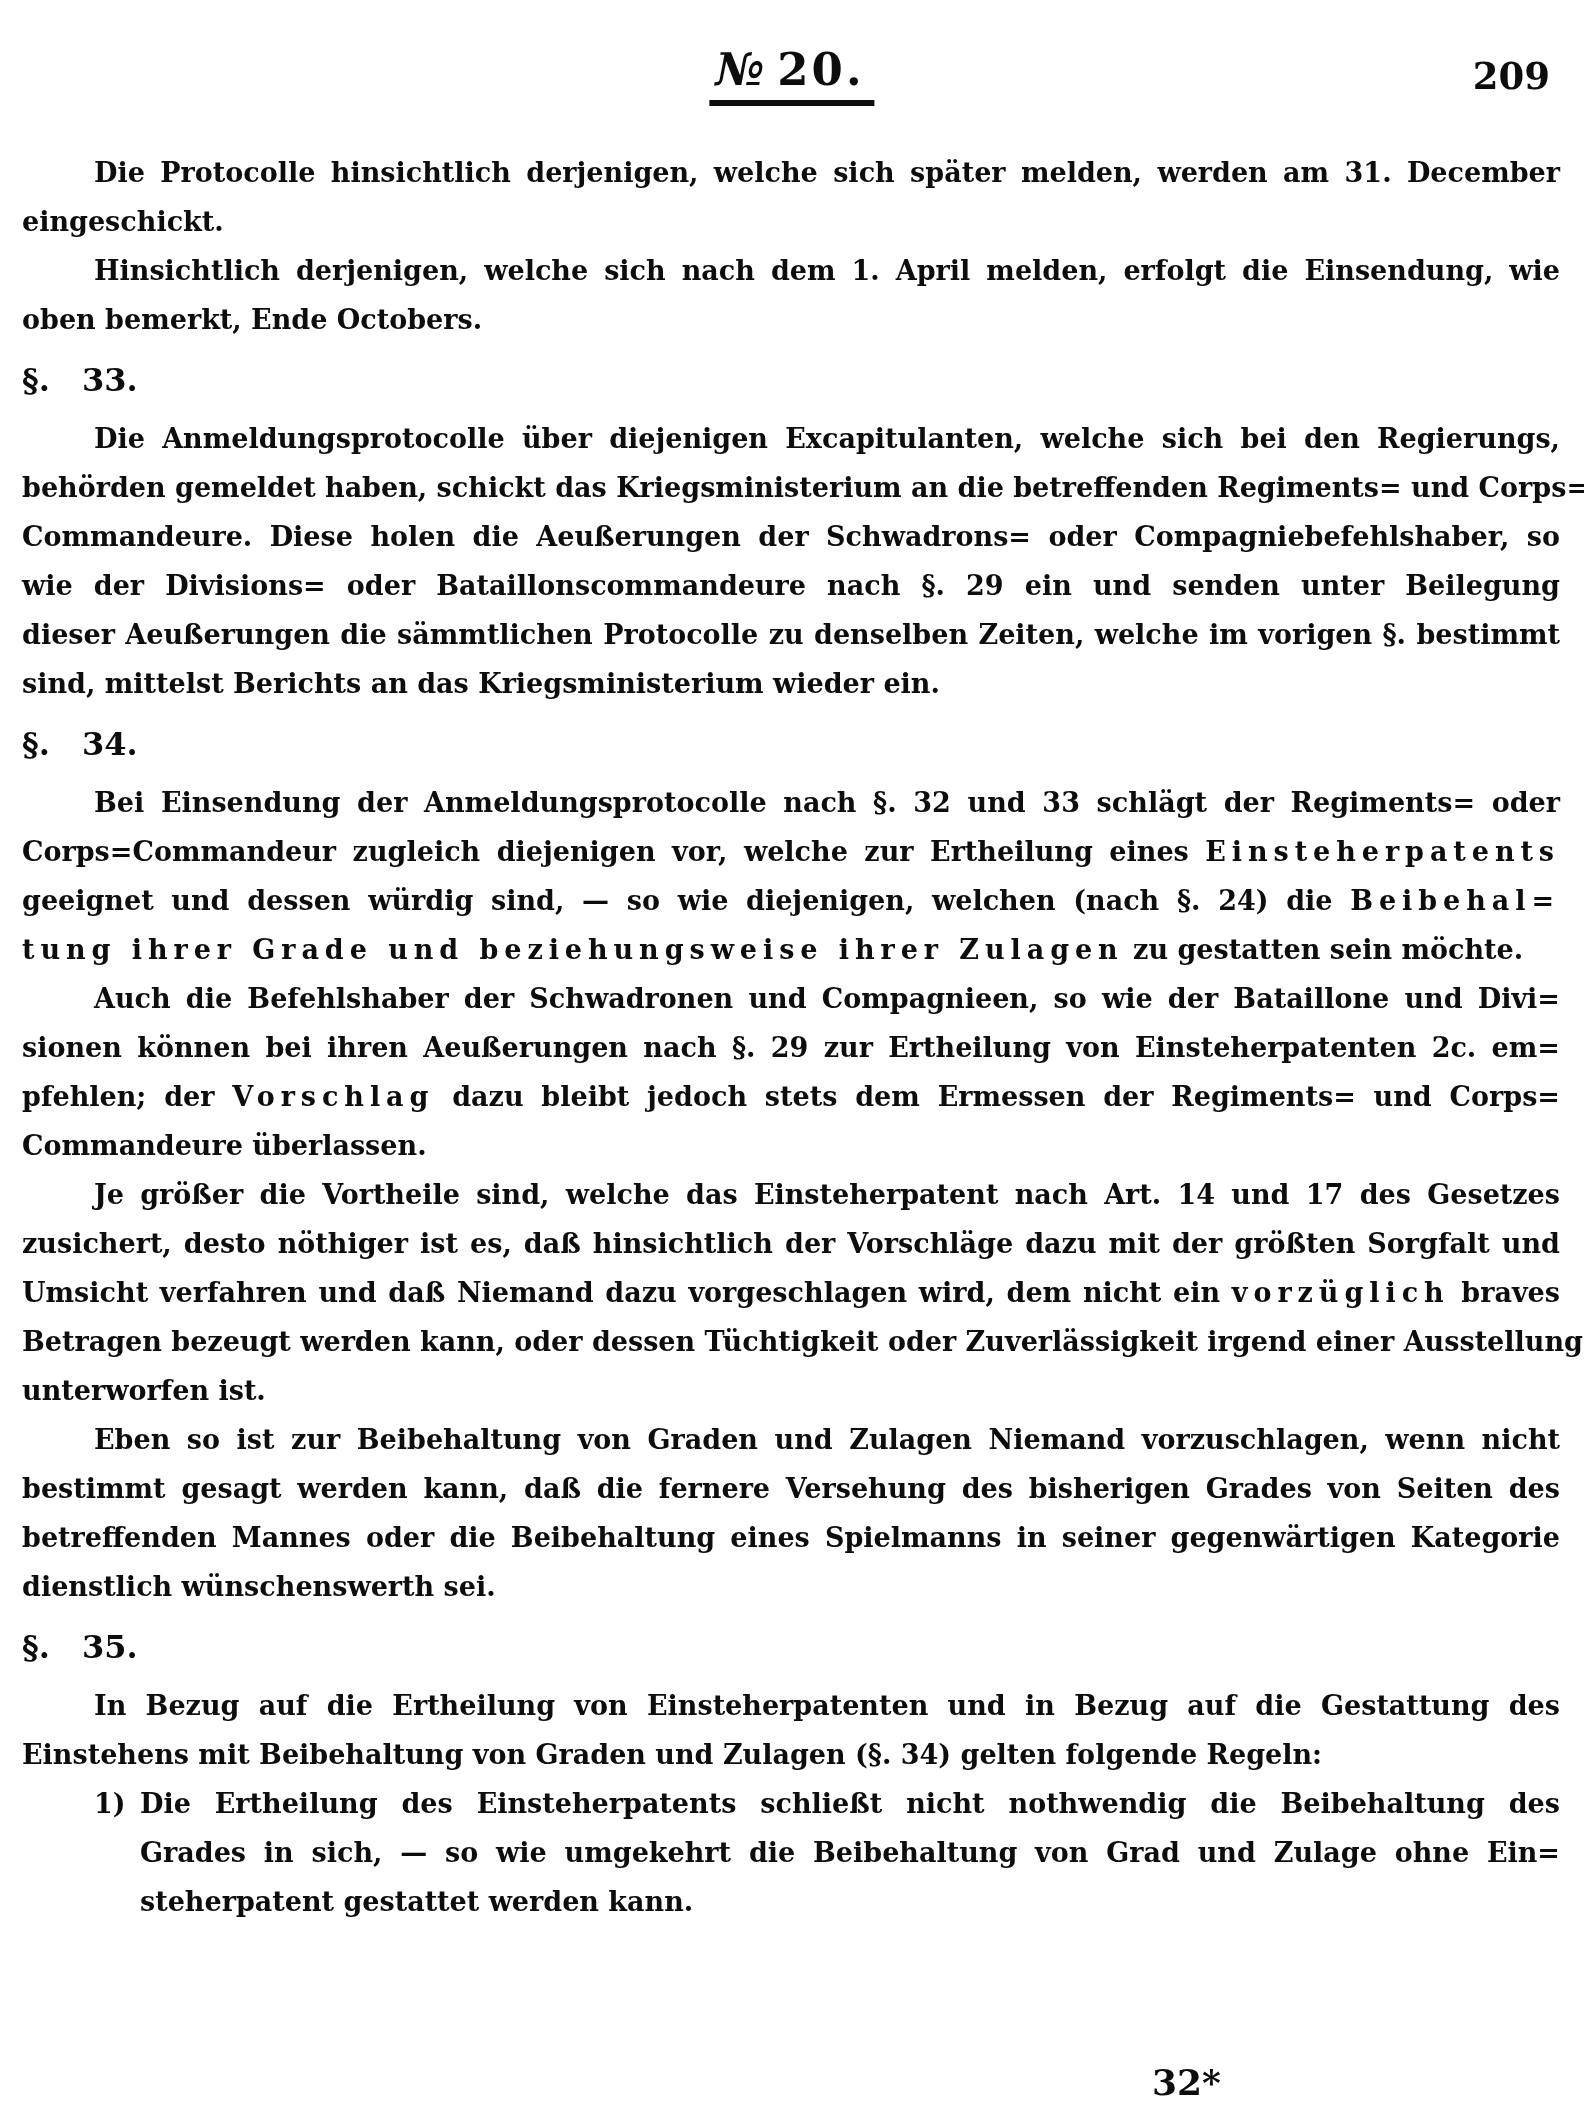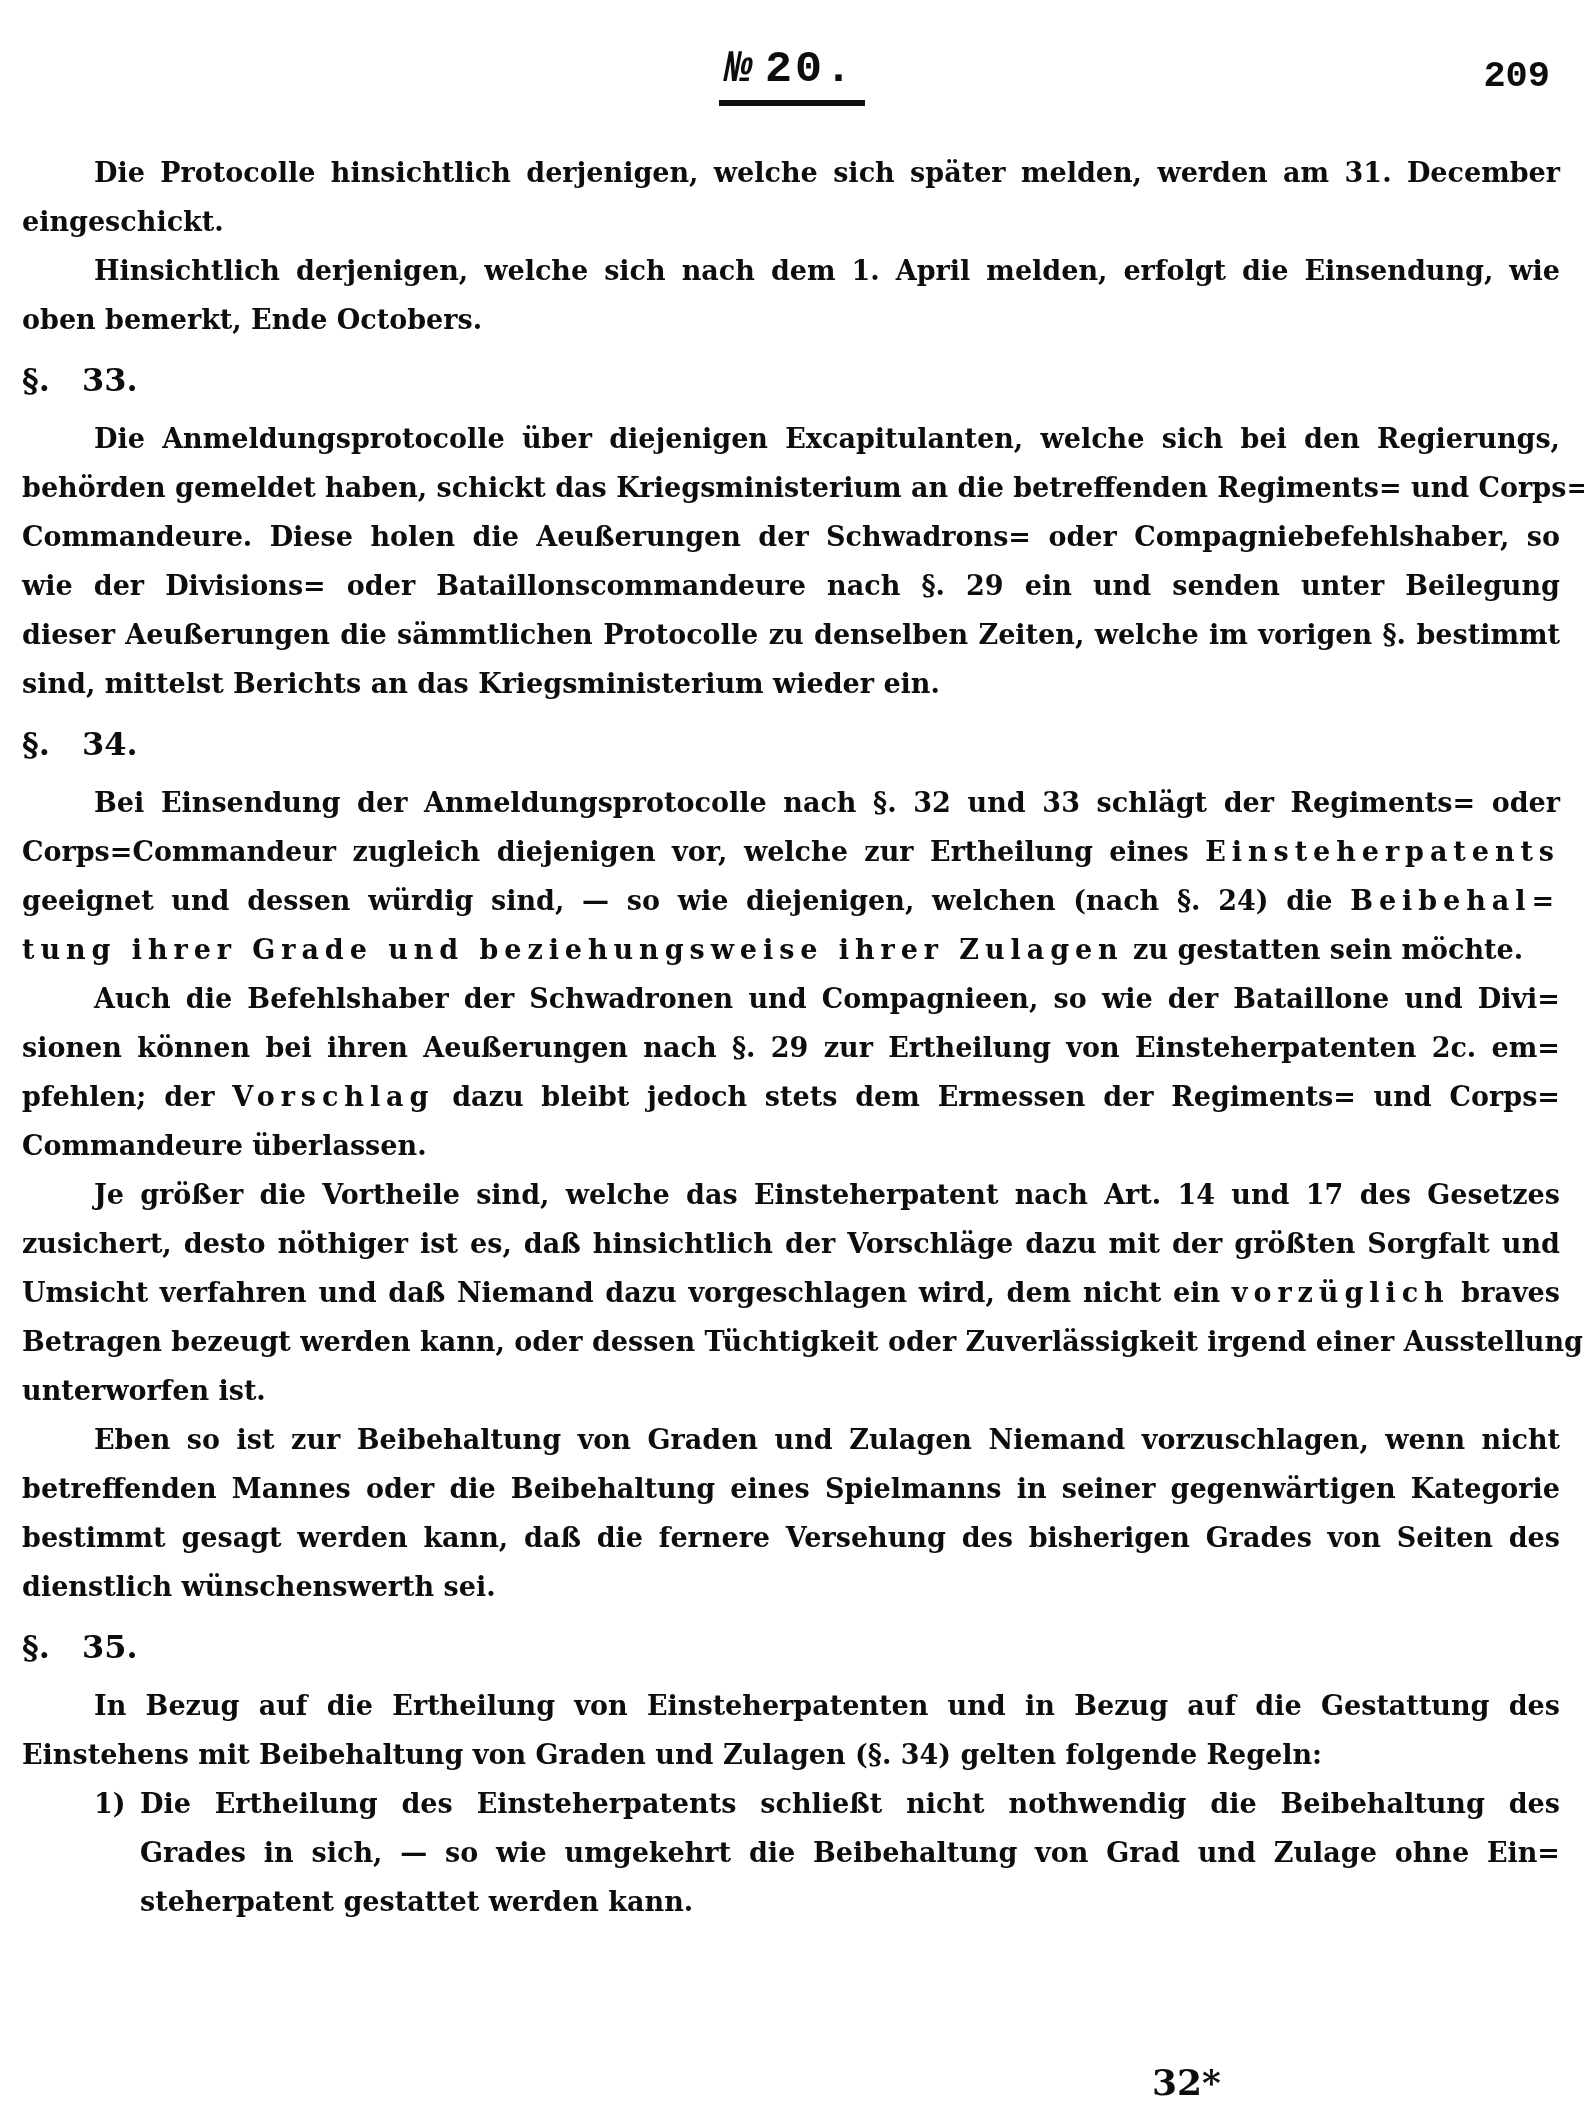--- a/index.html
+++ b/index.html
@@ -10,21 +10,21 @@
     margin: 0 auto;
     background: #ffffff;
     color: #0d0d0d;
     font-family: "DejaVu Serif", "Liberation Serif", serif;
     font-weight: bold;
     font-size: 27px;
     line-height: 49px;
     overflow: hidden;
   }
   
-  .masthead { position: relative; height: 118px; font-family: Liberation Mono, monospace; }
+  .masthead { position: relative; height: 118px; }
   .issue {
     position: absolute;
     left: 50%; top: 46px;
     transform: translateX(-50%);
     font-size: 45px;
     line-height: 48px;
     letter-spacing: 3px;
     border-bottom: 6px solid #0d0d0d;
     padding: 0 10px 6px 6px;
     white-space: nowrap;
@@ -98,22 +98,22 @@
       </div>
       <div class="para">
         <div class="line first"><span>Je größer die Vortheile sind, welche das Einsteherpatent nach Art. 14 und 17 des Gesetzes</span></div>
         <div class="line"><span>zusichert, desto nöthiger ist es, daß hinsichtlich der Vorschläge dazu mit der größten Sorgfalt und</span></div>
         <div class="line"><span>Umsicht verfahren und daß Niemand dazu vorgeschlagen wird, dem nicht ein </span><span class="sp">vorzüglich</span><span> braves</span></div>
         <div class="line"><span>Betragen bezeugt werden kann, oder dessen Tüchtigkeit oder Zuverlässigkeit irgend einer Ausstellung</span></div>
         <div class="line last"><span>unterworfen ist.</span></div>
       </div>
       <div class="para">
         <div class="line first"><span>Eben so ist zur Beibehaltung von Graden und Zulagen Niemand vorzuschlagen, wenn nicht</span></div>
+        <div class="line"><span>bestimmt gesagt werden kann, daß die fernere Versehung des bisherigen Grades von Seiten des</span></div>
         <div class="line"><span>betreffenden Mannes oder die Beibehaltung eines Spielmanns in seiner gegenwärtigen Kategorie</span></div>
-        <div class="line"><span>bestimmt gesagt werden kann, daß die fernere Versehung des bisherigen Grades von Seiten des</span></div>
         <div class="line last"><span>dienstlich wünschenswerth sei.</span></div>
       </div>
       <div class="heading">§. 35.</div>
       <div class="para">
         <div class="line first"><span>In Bezug auf die Ertheilung von Einsteherpatenten und in Bezug auf die Gestattung des</span></div>
         <div class="line last"><span>Einstehens mit Beibehaltung von Graden und Zulagen (§. 34) gelten folgende Regeln:</span></div>
       </div>
       <div class="li">
         <span class="num">1)</span>
         <div class="line"><span>Die Ertheilung des Einsteherpatents schließt nicht nothwendig die Beibehaltung des</span></div>

